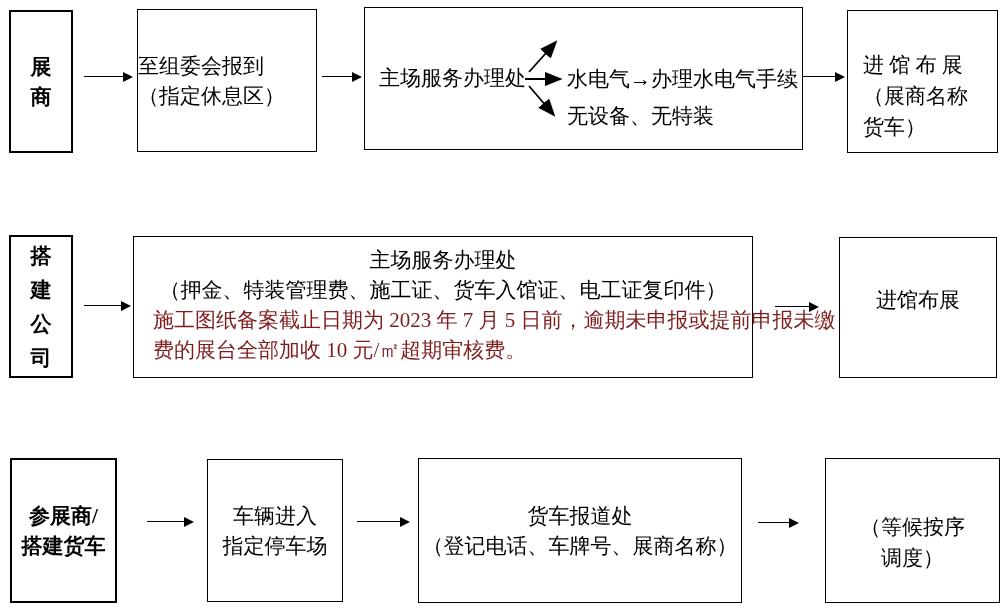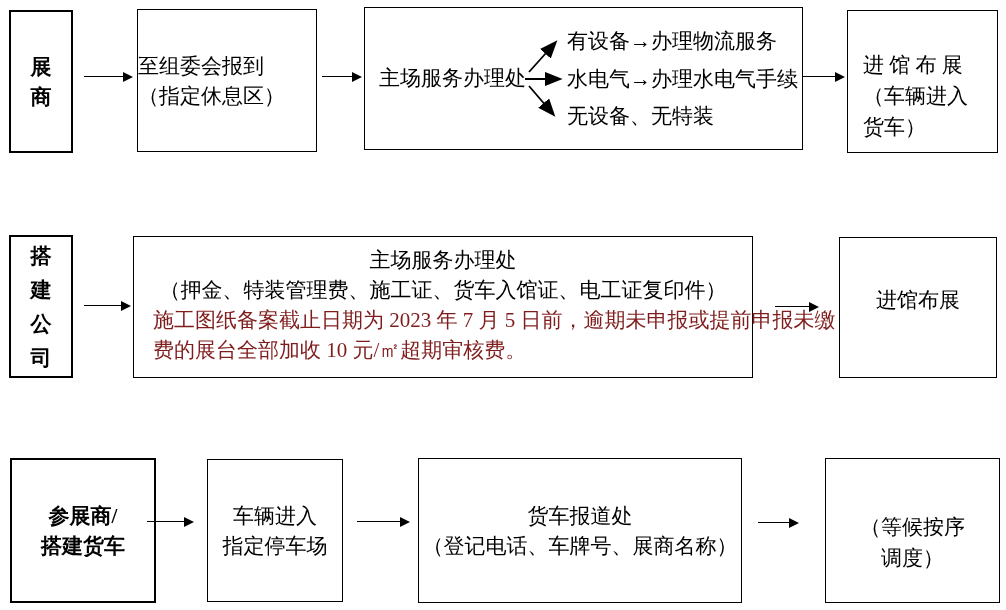--- a/index.html
+++ b/index.html
@@ -58,30 +58,29 @@
     <svg class="fan" width="46" height="100" viewBox="0 0 46 100">
       <defs>
         <marker id="ah" markerWidth="10" markerHeight="8" refX="8" refY="4" orient="auto">
           <polygon points="0,0 10,4 0,8" fill="#000"></polygon>
         </marker>
       </defs>
       <line x1="0" y1="53" x2="34" y2="53" stroke="#000" stroke-width="1.8" marker-end="url(#ah)"></line>
       <line x1="4" y1="46" x2="30" y2="17" stroke="#000" stroke-width="1.8" marker-end="url(#ah)"></line>
       <line x1="4" y1="60" x2="28" y2="88" stroke="#000" stroke-width="1.8" marker-end="url(#ah)"></line>
     </svg>
-    <div class="branch" style="top:18px;">有设备→办理物流服务</div>
     <div class="branch" style="top:56px;">水电气→办理水电气手续</div>
     <div class="branch" style="top:93px;">无设备、无特装</div>
   </div>
 
   <div class="arr" style="left:803px; top:71px; width:42px;"></div>
 
   <div class="box vcenter" style="left:847px; top:10px; width:151px; height:143px; padding:30px 0 0 15px; line-height:31px;">
     <div>进 馆 布 展</div>
-    <div>（车辆进入</div>
+    <div>（展商名称</div>
     <div>货车）</div>
   </div>
 
   <div class="box actor" style="left:9px; top:235px; width:64px; height:143px; line-height:34px;">搭
 建
 公
 司</div>
 
   <div class="arr" style="left:84px; top:300px; width:47px;"></div>
 
@@ -91,21 +90,21 @@
     <div class="red nowrap" style="padding-left:19px;">施工图纸备案截止日期为 2023 年 7 月 5 日前，逾期未申报或提前申报未缴</div>
     <div class="red nowrap" style="padding-left:19px;">费的展台全部加收 10 元/㎡超期审核费。</div>
   </div>
 
   <div class="arr" style="left:775px; top:301px; width:44px;"></div>
 
   <div class="box" style="left:839px; top:237px; width:158px; height:141px; display:flex; align-items:center; justify-content:center; padding-bottom:16px;">
     <div>进馆布展</div>
   </div>
 
-  <div class="box actor" style="left:10px; top:458px; width:146px; height:145px;">参展商/
+  <div class="box actor" style="left:10px; top:458px; width:107px; height:145px;">参展商/
 搭建货车</div>
 
   <div class="arr" style="left:147px; top:516px; width:47px;"></div>
 
   <div class="box vcenter tc" style="left:207px; top:459px; width:136px; height:143px;">
     <div>车辆进入</div>
     <div>指定停车场</div>
   </div>
 
   <div class="arr" style="left:357px; top:516px; width:53px;"></div>

